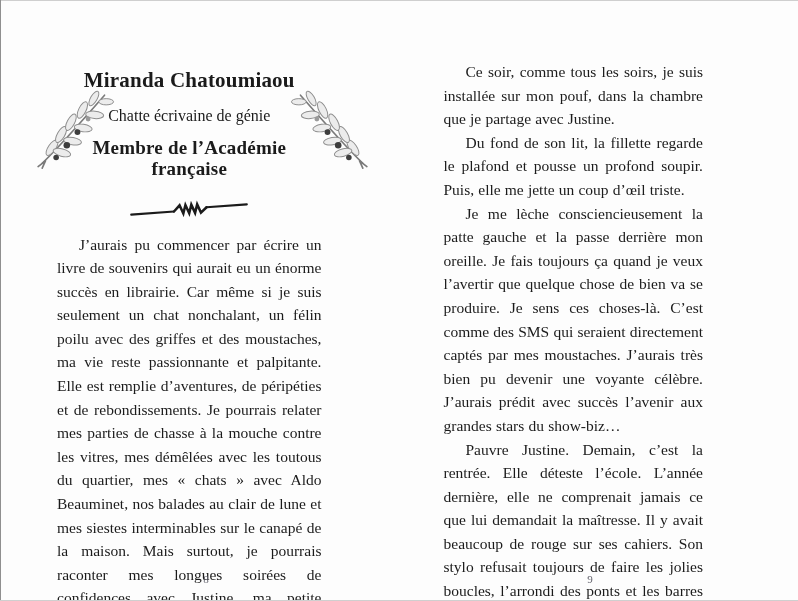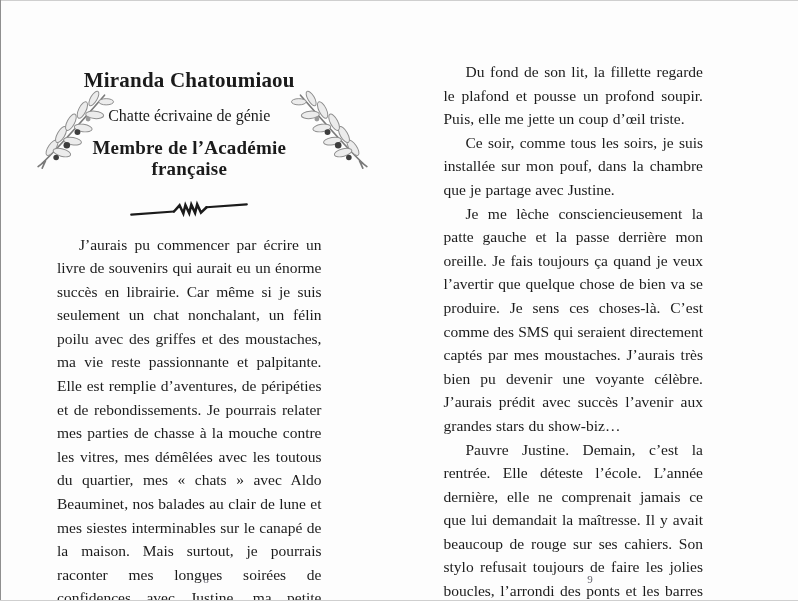--- a/index.html
+++ b/index.html
@@ -148,22 +148,22 @@
         <p>C’est sûr, il faudrait plus de mille pages pour écrire toute ma vie.</p>
       </div>
     </div>
 
     <div class="page-number">8</div>
   </div>
 
   <div class="page page-right">
     <div class="content">
       <div class="bodytext">
+        <p>Ce soir, comme tous les soirs, je suis installée sur mon pouf, dans la chambre que je partage avec Justine.</p>
         <p>Du fond de son lit, la fillette regarde le plafond et pousse un profond soupir. Puis, elle me jette un coup d’œil triste.</p>
-        <p>Ce soir, comme tous les soirs, je suis installée sur mon pouf, dans la chambre que je partage avec Justine.</p>
         <p>Je me lèche consciencieusement la patte gauche et la passe derrière mon oreille. Je fais toujours ça quand je veux l’avertir que quelque chose de bien va se produire. Je sens ces choses-là. C’est comme des SMS qui seraient directement captés par mes moustaches. J’aurais très bien pu devenir une voyante célèbre. J’aurais prédit avec succès l’avenir aux grandes stars du show-biz…</p>
         <p>Pauvre Justine. Demain, c’est la rentrée. Elle déteste l’école. L’année dernière, elle ne comprenait jamais ce que lui demandait la maîtresse. Il y avait beaucoup de rouge sur ses cahiers. Son stylo refusait toujours de faire les jolies boucles, l’arrondi des ponts et les barres droites qu’elle s’appliquait pourtant consciencieusement à tracer. Son écriture,</p>
       </div>
     </div>
 
     <div class="page-number">9</div>
   </div>
 
 </div>
 

